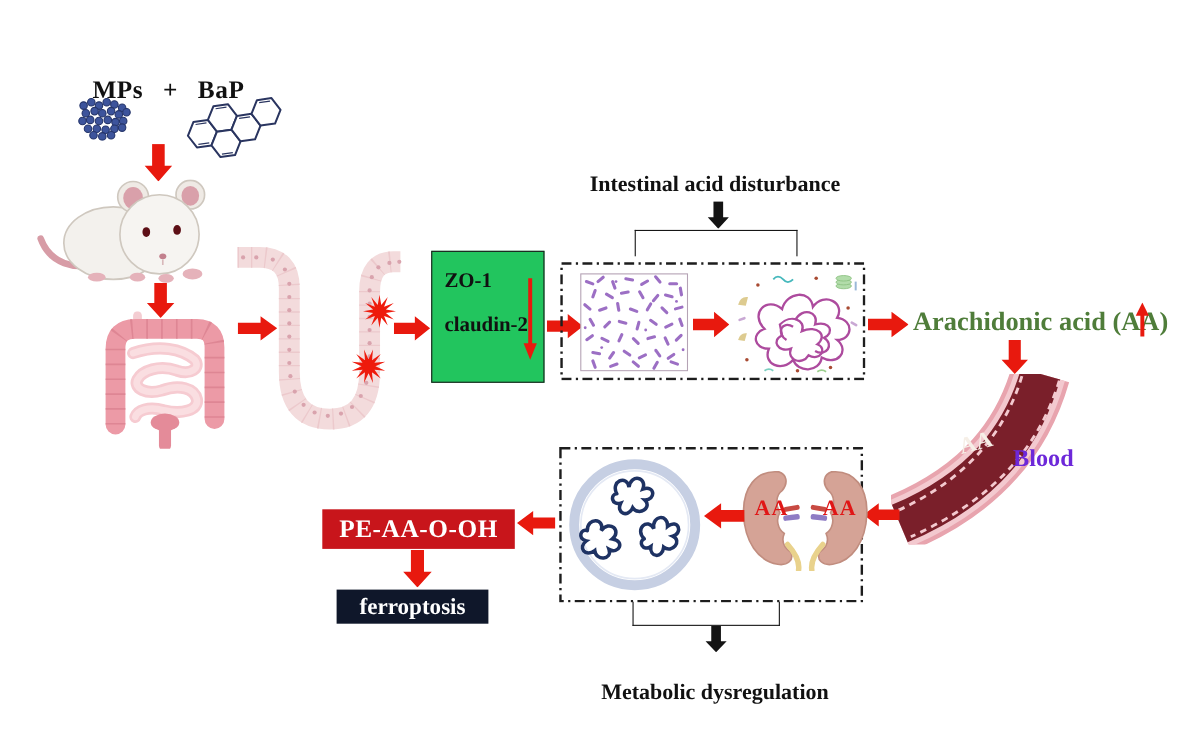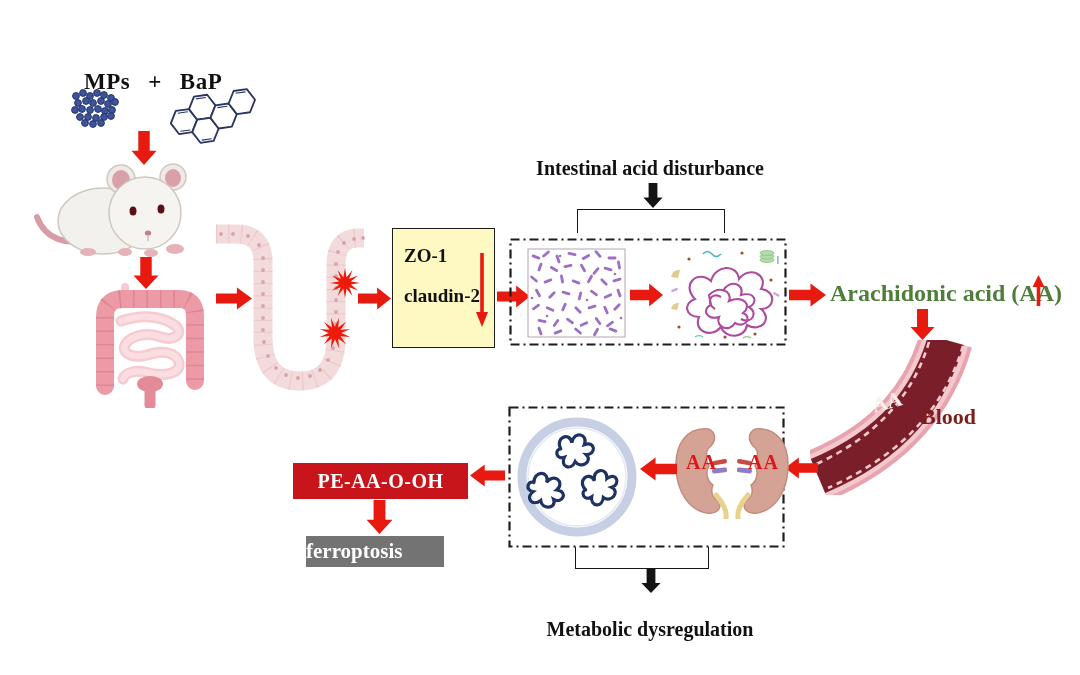--- a/index.html
+++ b/index.html
@@ -6,31 +6,31 @@
   .canvas{position:relative;width:1080px;height:675px;background:#ffffff;overflow:hidden;
           font-family:"Liberation Serif","DejaVu Serif",serif;font-weight:700;color:#111;}
   .abs{position:absolute;}
   
   .arrow{position:absolute;background:#e8190e;}
   .arrow.black{background:#141414;}
   .ar-r{clip-path:polygon(0% 28%,58% 28%,58% 2%,100% 50%,58% 98%,58% 72%,0% 72%);}
   .ar-l{clip-path:polygon(100% 28%,42% 28%,42% 2%,0% 50%,42% 98%,42% 72%,100% 72%);}
   .ar-d{clip-path:polygon(28% 0%,72% 0%,72% 58%,98% 58%,50% 100%,2% 58%,28% 58%);}
   .exposure-row{display:flex;gap:18px;font-size:23px;letter-spacing:.5px;}
-  .zo1-box{border:1.6px solid #1c1c1c;background:#fef9c3;box-sizing:border-box;}
+  .zo1-box{border:1.6px solid #1c1c1c;background:#22c55e;box-sizing:border-box;}
   .zo1-lines{padding:7px 0 0 11px;font-size:19px;line-height:40px;white-space:nowrap;}
   .flora-title,.metabolic-label{text-align:center;font-size:20px;}
   .bracket-top{border-top:1.6px solid #161616;border-left:1.6px solid #161616;border-right:1.6px solid #161616;}
   .bracket-bottom{border-bottom:1.6px solid #161616;border-left:1.6px solid #161616;border-right:1.6px solid #161616;}
   .aa-text{font-size:24px;color:#4f7d3a;white-space:nowrap;}
   .vessel-aa{font-size:21px;color:#f6efe7;transform:rotate(-15deg);}
-  .blood-label{font-size:22px;color:#7f1d1d;}
+  .blood-label{font-size:22px;color:#6d28d9;}
   .kidney-aa{font-size:20px;color:#e01616;letter-spacing:1px;}
-  .pe-box{background:#c8151b;color:#fff;font-size:20px;display:flex;align-items:center;justify-content:center;letter-spacing:.5px;}
-  .ferroptosis-box{background:#737373;color:#fff;font-size:21px;display:flex;align-items:center;}
+  .pe-box{background:#c8151b;color:#fff;font-size:23px;display:flex;align-items:center;justify-content:center;letter-spacing:.5px;}
+  .ferroptosis-box{background:#0f172a;color:#fff;font-size:21px;display:flex;align-items:center;justify-content:center;}
 </style>
 </head>
 <body>
 
 <div class="canvas">
 
   <div class="abs exposure-row" style="left:84px;top:50px;margin-top:19px;">
     <span>MPs</span>
     <span>+</span>
     <span>BaP</span>

